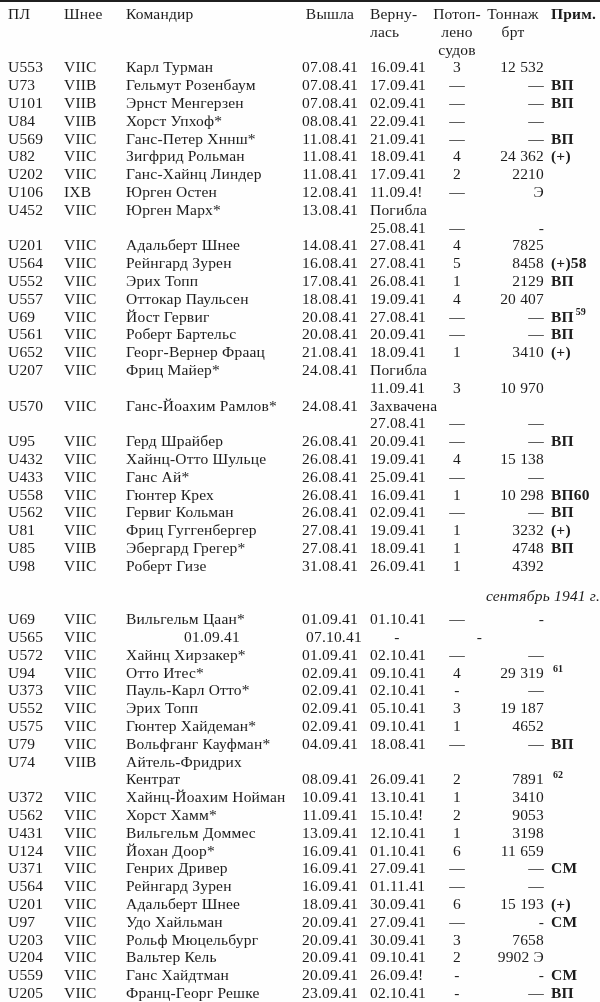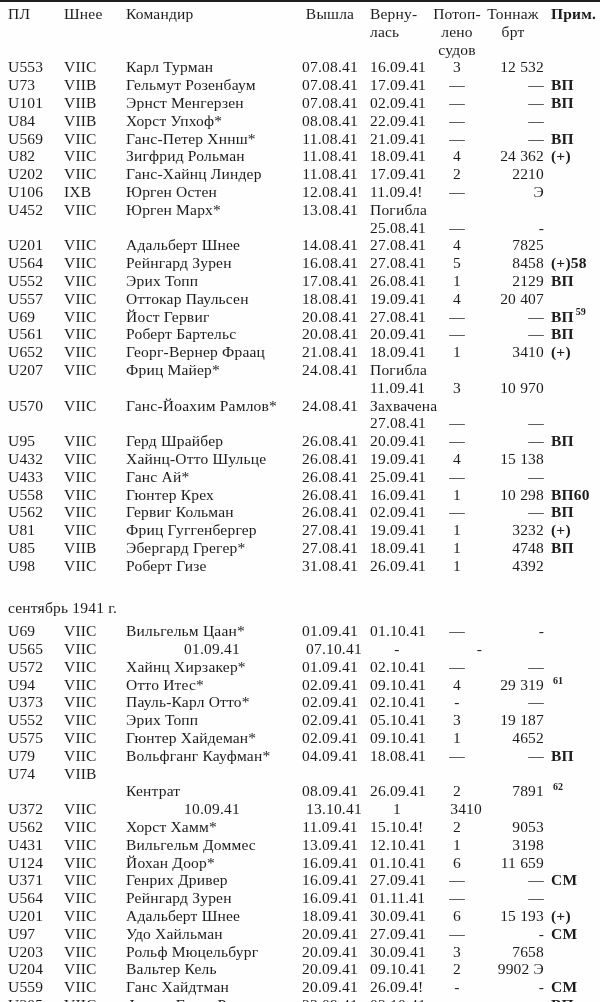--- a/index.html
+++ b/index.html
@@ -25,21 +25,21 @@
     grid-template-columns:56px 62px 172px 64px 70px 50px 62px auto;
   }
   .cell { white-space:pre-line; }
   .c-out  { text-align:center; }
   .c-ret  { padding-left:8px; }
   .c-sunk { text-align:center; }
   .c-ton  { text-align:right; }
   .c-note { padding-left:7px;font-weight:bold; }
   .header .c-sunk, .header .c-ton { text-align:center; }
   .header { margin-bottom:0px; }
-  .section-title { text-align:left; margin:24px 0 6px 0; }
+  .section-title { text-align:right; margin:12px 0 6px 0;font-style:italic; }
   sup.fn {
     font-size:10px;
     vertical-align:super;
     line-height:0;
     margin-left:2px;
     letter-spacing:0;
   }
 </style>
 </head>
 <body>
@@ -429,39 +429,41 @@
         <div class="cell c-commander">Вольфганг Кауфман*</div>
         <div class="cell c-out">04.09.41</div>
         <div class="cell c-ret">18.08.41</div>
         <div class="cell c-sunk">—</div>
         <div class="cell c-ton">—</div>
         <div class="cell c-note">ВП</div>
       </div>
       <div class="row">
         <div class="cell c-pl">U74</div>
         <div class="cell c-series">VIIB</div>
+        <div class="cell c-commander">Айтель-Фридрих</div>
         <div class="cell c-out"></div>
         <div class="cell c-ret"></div>
         <div class="cell c-sunk"></div>
         <div class="cell c-ton"></div>
         <div class="cell c-note"></div>
       </div>
       <div class="row">
         <div class="cell c-pl"></div>
         <div class="cell c-series"></div>
         <div class="cell c-commander">Кентрат</div>
         <div class="cell c-out">08.09.41</div>
         <div class="cell c-ret">26.09.41</div>
         <div class="cell c-sunk">2</div>
         <div class="cell c-ton">7891</div>
         <div class="cell c-note"><sup class="fn">62</sup></div>
       </div>
       <div class="row">
         <div class="cell c-pl">U372</div>
         <div class="cell c-series">VIIC</div>
+        <div class="cell c-commander">Хайнц-Йоахим Нойман</div>
         <div class="cell c-out">10.09.41</div>
         <div class="cell c-ret">13.10.41</div>
         <div class="cell c-sunk">1</div>
         <div class="cell c-ton">3410</div>
         <div class="cell c-note"></div>
       </div>
       <div class="row">
         <div class="cell c-pl">U562</div>
         <div class="cell c-series">VIIC</div>
         <div class="cell c-commander">Хорст Хамм*</div>

